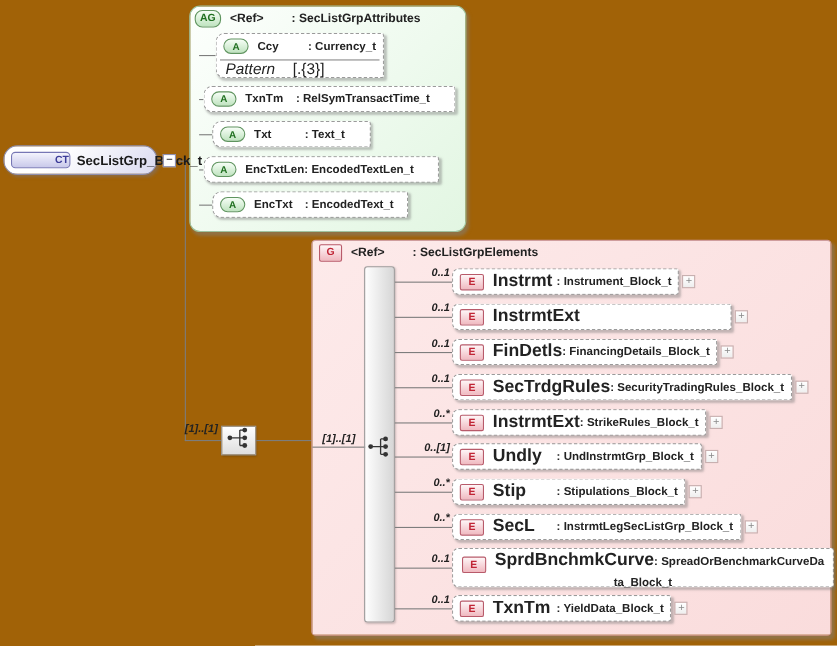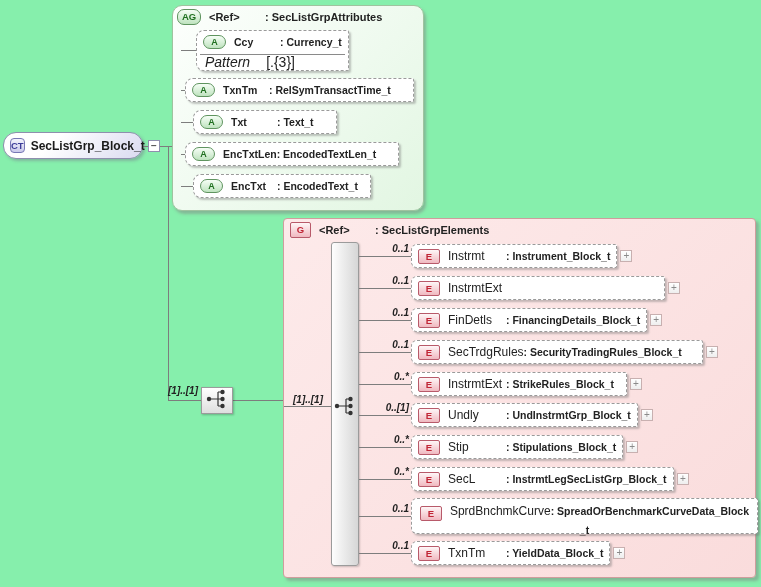--- a/index.html
+++ b/index.html
@@ -1,29 +1,29 @@
 <!DOCTYPE html>
 <html><head>
 <meta charset="utf-8">
 <style>
   html,body{margin:0;padding:0;background:#ffffff;}
   body{font-family:"Liberation Sans", sans-serif;}
-  .canvas{position:relative;width:761px;height:587px;background:#86efac;overflow:hidden;}
+  .canvas{position:relative;width:761px;height:587px;background:#a16207;overflow:hidden;}
 
   
   .hline{position:absolute;height:1px;background:#7d7d7d;}
   .vline{position:absolute;width:1px;background:#7d7d7d;}
 
   
   .ct-box{position:absolute;left:3px;top:132px;width:140px;height:27px;box-sizing:border-box;
     border:1px solid #8f8fae;border-radius:13px;display:flex;align-items:center;padding-left:6px;
     background:linear-gradient(135deg,#ffffff 35%,#dadaf0);box-shadow:2px 2px 3px rgba(120,120,140,.45);}
   .ct-badge{display:inline-block;width:22px;height:13px;line-height:13px;text-align:center;
     font-size:9.5px;font-weight:bold;color:#3d3d99;border:1px solid #7777b5;border-radius:4px;
-    background:linear-gradient(#f4f4fd,#c9c9ea);margin-right:6px;}
+    background:linear-gradient(#f4f4fd,#c9c9ea);margin-right:6px;padding-left:39px;}
   .ct-label{font-size:12px;font-weight:bold;color:#1a1a1a;white-space:nowrap;}
   .toggle{position:absolute;left:148px;top:140px;width:12px;height:12px;box-sizing:border-box;
     border:1px solid #8f8fae;background:#fff;color:#555;font-size:10px;line-height:9px;
     text-align:center;font-weight:bold;}
 
   
   .ag-box{position:absolute;left:172px;top:5px;width:252px;height:206px;box-sizing:border-box;
     border:1px solid #9fc39f;border-radius:10px;background:linear-gradient(135deg,#fdfffd,#e2f6e2);
     box-shadow:2px 3px 3px rgba(130,130,130,.5);}
   .group-header{position:absolute;display:flex;align-items:center;font-size:11px;font-weight:bold;color:#222;white-space:nowrap;}
@@ -70,21 +70,21 @@
   .el-row{position:absolute;left:359px;display:flex;align-items:center;height:24px;}
   .conn2{width:52px;position:relative;align-self:stretch;flex:none;}
   .conn2 .cline{position:absolute;left:0;right:0;top:50%;height:1px;background:#7d7d7d;}
   .conn2 .card{position:absolute;right:2px;top:50%;margin-top:-13px;font-size:10px;font-weight:bold;
     font-style:italic;color:#222;white-space:nowrap;}
   .el-box{box-sizing:border-box;border:1px dashed #9a9a9a;background:#fff;border-radius:6px 2px 2px 6px;
     box-shadow:2px 2px 2px rgba(110,110,110,.4);display:flex;align-items:center;height:24px;padding:0 6px;}
   .e-badge{display:inline-block;width:20px;height:13px;line-height:13px;text-align:center;
     font-size:9.5px;font-weight:bold;color:#c02535;border:1px solid #b85a6a;border-radius:2px;
     background:linear-gradient(#fef6f7,#f0b9c0);margin-right:8px;flex:none;}
-  .nm-e{display:inline-block;min-width:58px;font-size:12px;font-weight:normal;color:#222;white-space:nowrap;}
+  .nm-e{display:inline-block;min-width:58px;font-size:16px;font-weight:bold;color:#222;white-space:nowrap;}
   .el-box.wrap{display:block;height:36px;width:347px;text-align:center;padding:3px 6px 0 6px;
     line-height:15px;white-space:normal;}
   .el-box.wrap .e-badge{vertical-align:-2px;}
   .el-box.wrap .nm-e{min-width:58px;text-align:left;}
   .el-box.wrap .tp-w{font-size:10.5px;font-weight:bold;color:#222;word-break:break-all;}
   .plus{width:12px;height:12px;box-sizing:border-box;border:1px solid #c8b0b0;margin-left:3px;
     background:linear-gradient(#ffffff,#eeeeee);color:#8a8a8a;font-size:10px;line-height:10px;
     text-align:center;flex:none;}
 </style>
 </head>

